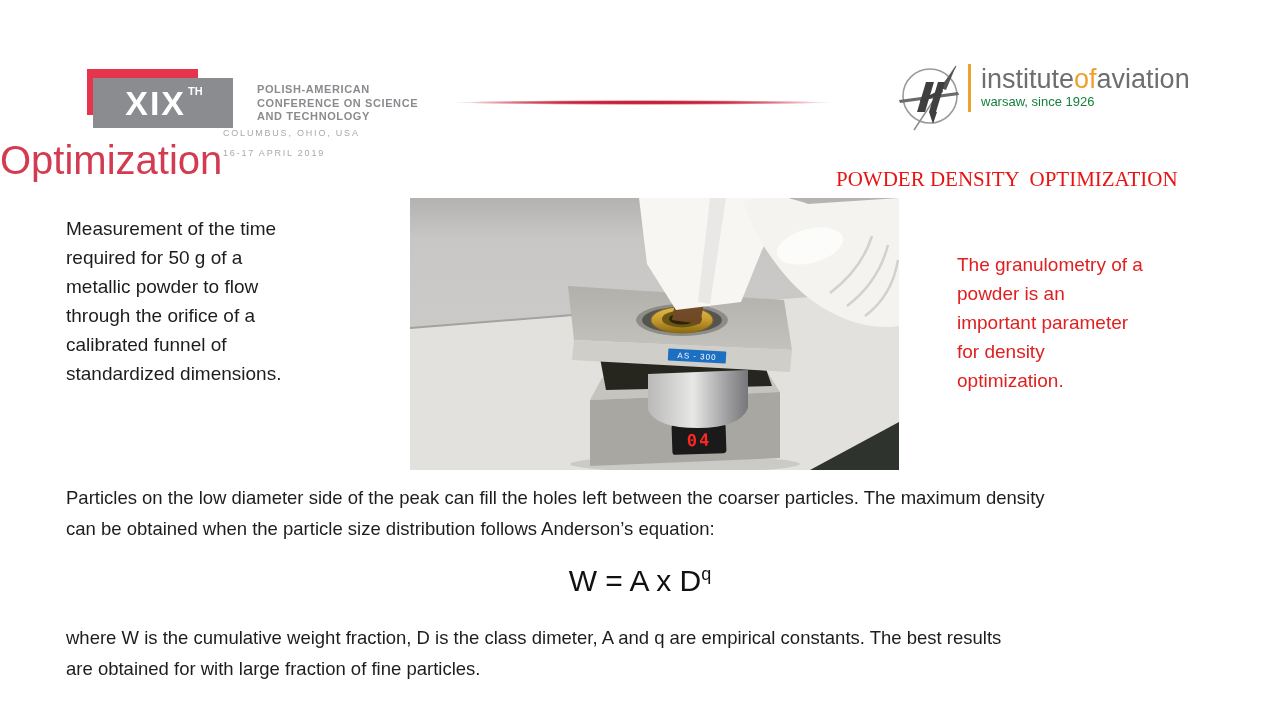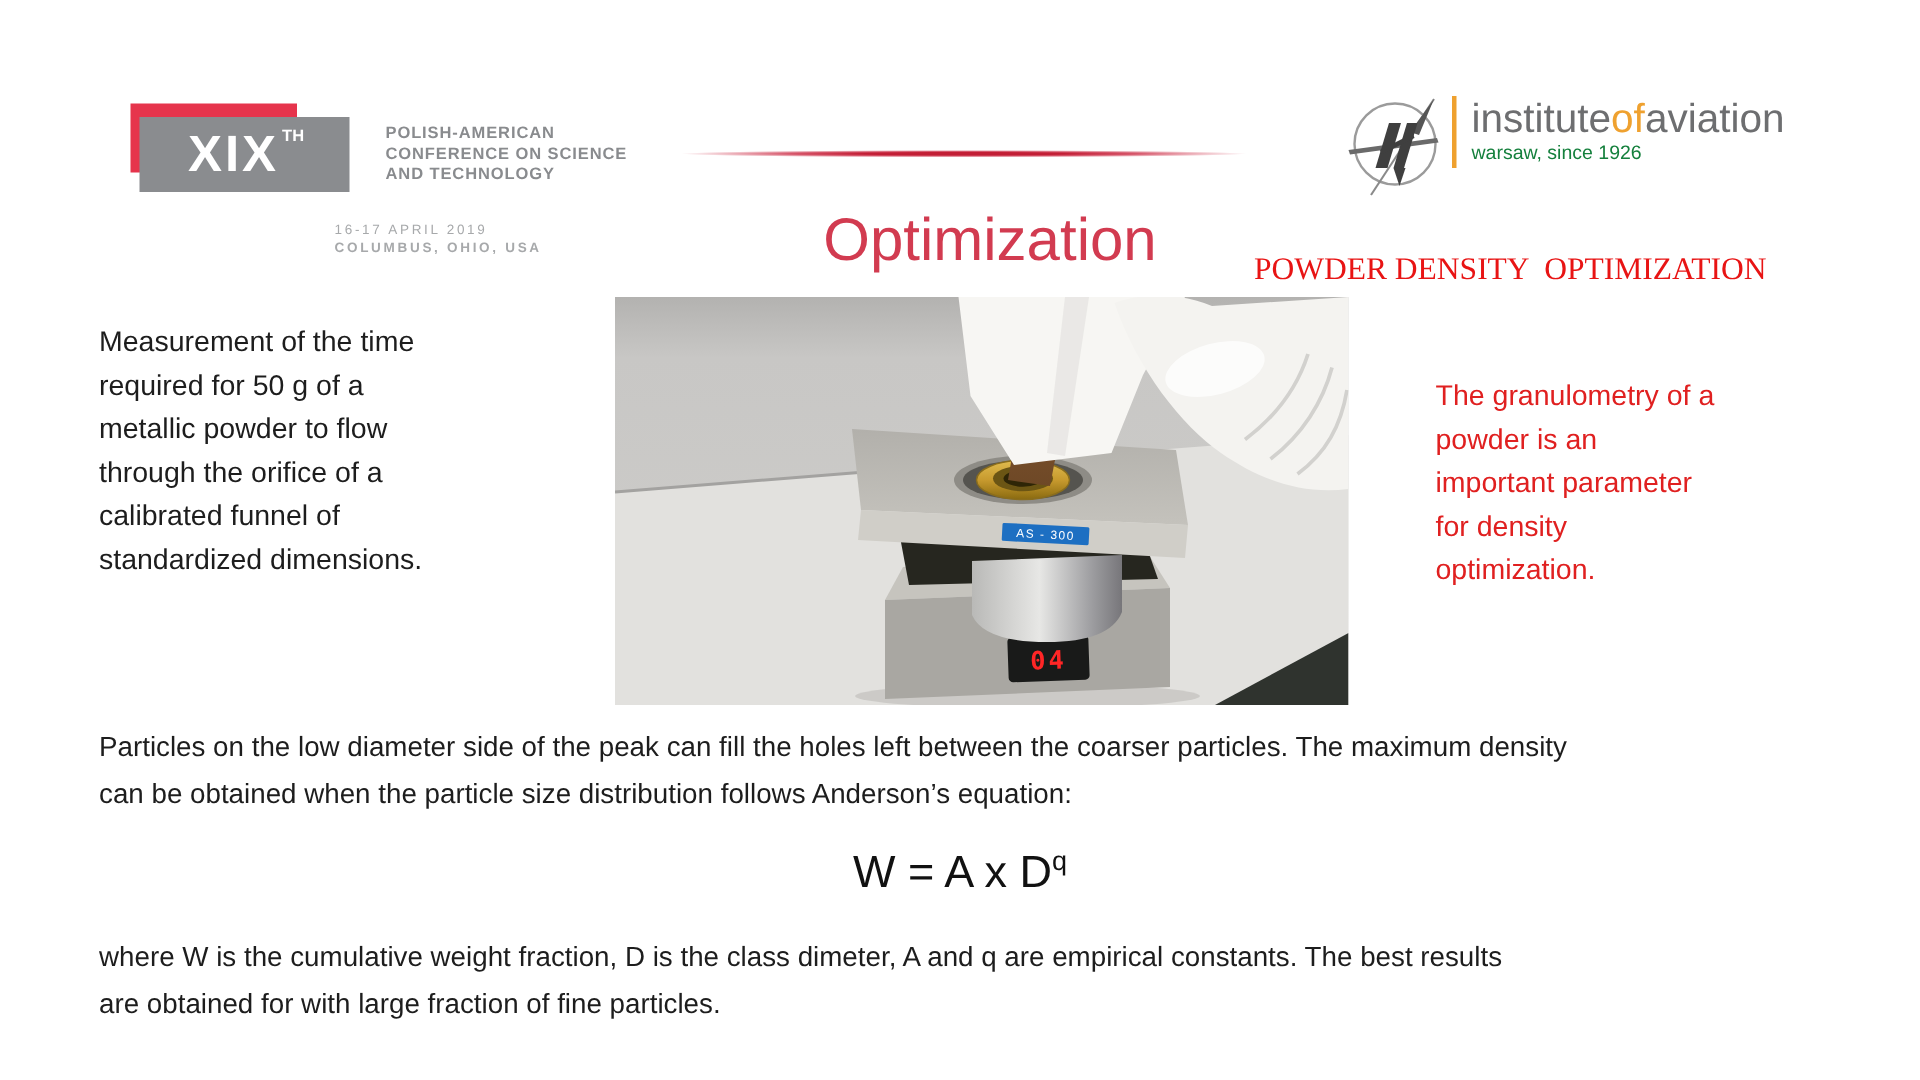--- a/index.html
+++ b/index.html
@@ -8,38 +8,38 @@
 
   
   .xix-wrap{position:absolute;left:87px;top:69px;width:130px;height:60px;}
   .xix-red{position:absolute;left:0;top:0;width:111px;height:46px;background:#e6344c;}
   .xix-gray{position:absolute;left:6px;top:9px;width:140px;height:50px;background:#8a8c8f;
             display:flex;align-items:center;justify-content:center;}
   .xix-num{color:#fff;font-size:34px;font-weight:bold;letter-spacing:2px;line-height:1;}
   .xix-th{color:#fff;font-size:11px;font-weight:bold;vertical-align:top;position:relative;top:-12px;left:2px;}
   .conf-text{position:absolute;left:223px;top:83px;color:#898b8e;font-size:11px;line-height:13.5px;
              letter-spacing:0.6px;white-space:pre-line;font-weight:bold;margin-left:34px;}
-  .conf-loc{position:absolute;left:223px;top:128px;color:#a7a9ab;font-size:9px;letter-spacing:1.8px;font-weight:bold;margin-top:32px;}
+  .conf-loc{position:absolute;left:223px;top:128px;color:#a7a9ab;font-size:9px;letter-spacing:1.8px;font-weight:normal;}
   .conf-date{position:absolute;left:223px;top:148px;color:#a7a9ab;font-size:9px;letter-spacing:1.8px;font-weight:normal;}
 
   
   .ioa{position:absolute;left:898px;top:58px;display:flex;align-items:flex-start;}
   .ioa-bar{width:3px;height:48px;background:#efa12f;margin:6px 10px 0 4px;}
   .ioa-text{padding-top:8px;}
   .ioa-name{font-size:27px;line-height:27px;color:#6d6e70;letter-spacing:0;}
   .ioa-name .of{color:#efa12f;}
   .ioa-tag{font-size:13px;color:#15803d;margin-top:1px;}
 
   
   .red-line{position:absolute;left:450px;top:100px;width:385px;height:5px;
             background:radial-gradient(50% 50% at 50% 50%, #c21e35 35%, #d6566a 60%, rgba(214,86,106,0) 98%);}
 
   
-  .title{position:absolute;left:0;right:0;top:138px;text-align:center;
-         font-size:40px;color:#d23b50;padding-left:40px;}
+  .title{position:absolute;left:0;right:0;top:138px;
+         font-size:40px;color:#d23b50;}
   .subtitle{position:absolute;left:836px;top:167px;width:404px;
             font-family:"Liberation Serif",serif;font-size:21px;color:#e81414;white-space:pre;}
 
   
   .left-note{position:absolute;left:66px;top:214px;width:290px;font-size:19px;line-height:29px;
              white-space:pre-line;color:#1d1d1d;}
   .right-note{position:absolute;left:957px;top:250px;width:250px;font-size:19px;line-height:29px;
               white-space:pre-line;color:#e02020;}
   .par1{position:absolute;left:66px;top:482px;width:1190px;font-size:18.5px;line-height:31px;white-space:pre-line;}
   .formula{position:absolute;left:0;right:0;top:564px;text-align:center;font-size:30px;color:#111;}

